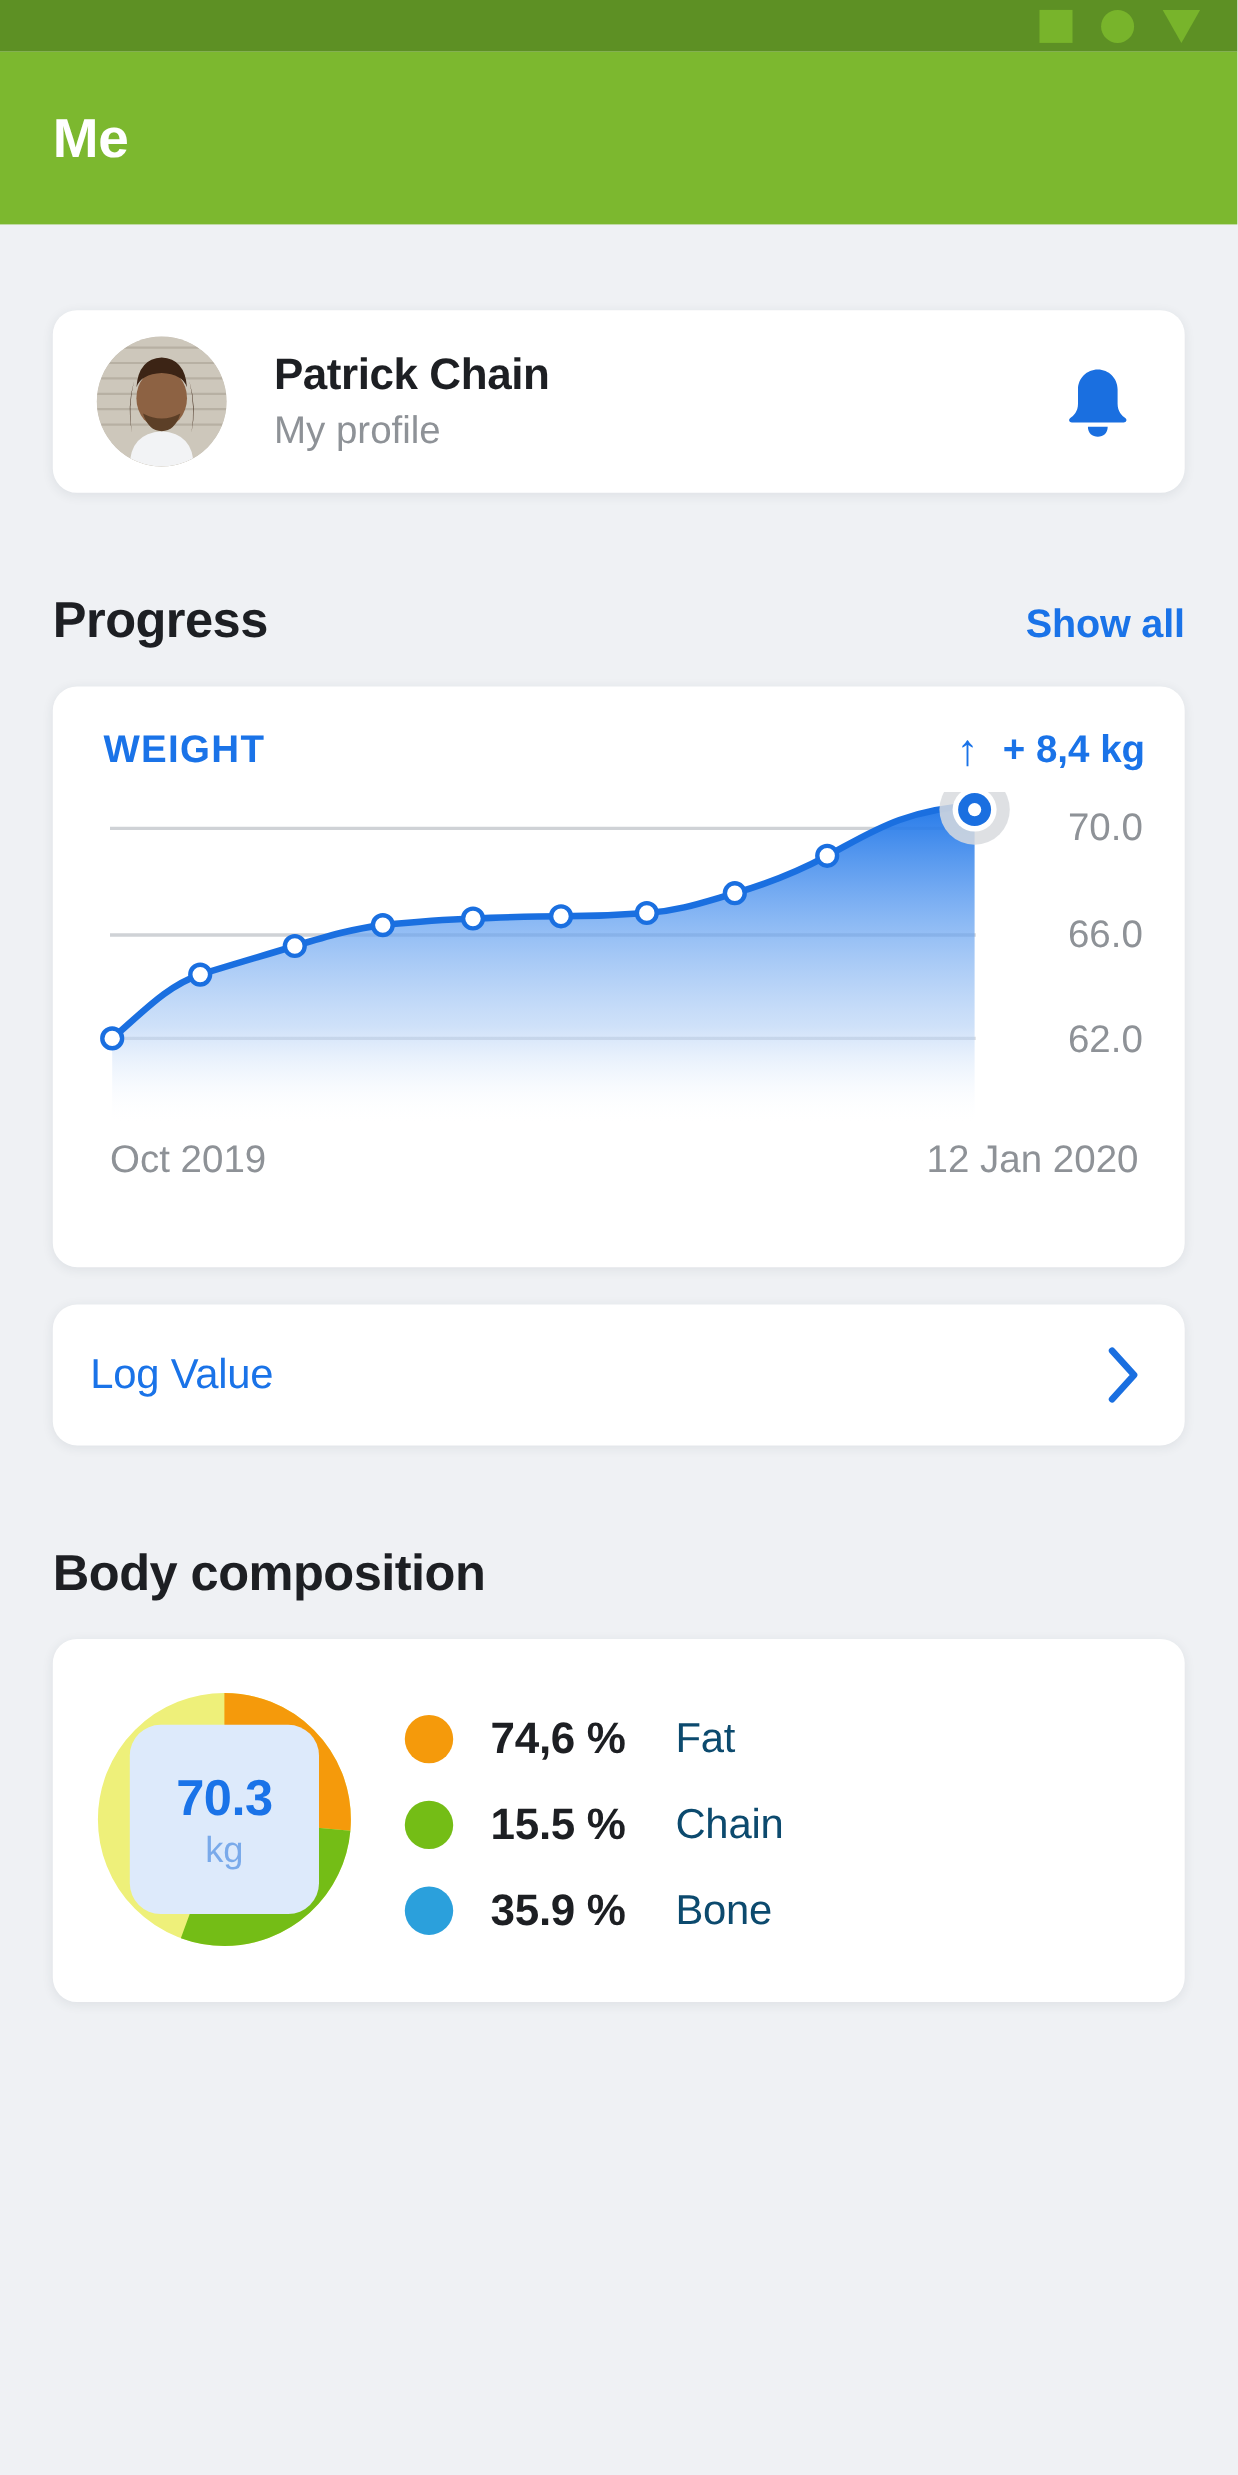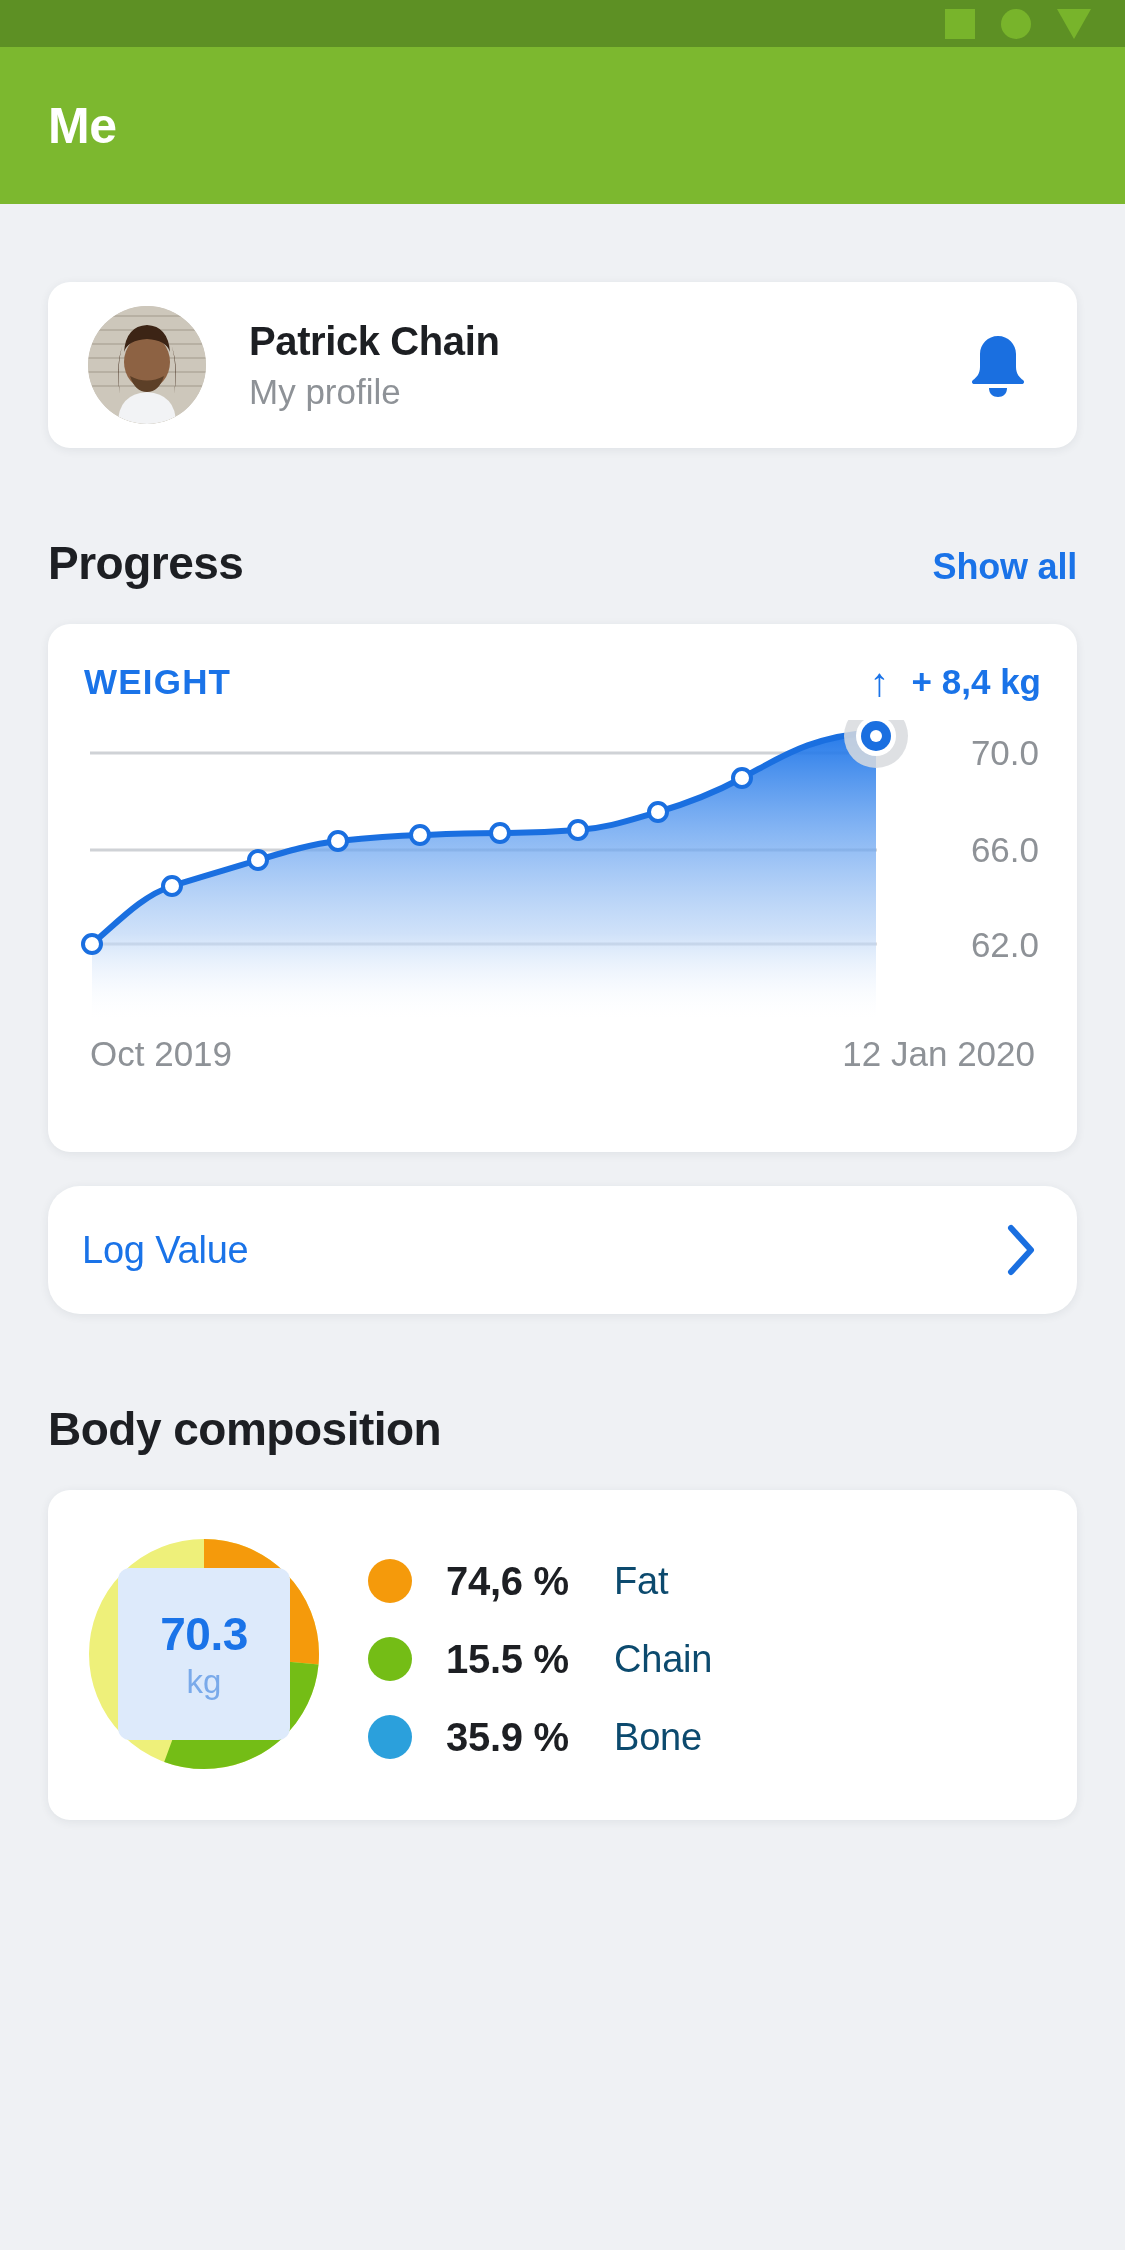--- a/index.html
+++ b/index.html
@@ -78,21 +78,21 @@
     margin-top:88px; margin-bottom:34px;
   }
   .section-title{
     font-size:46px; font-weight:bold; color:#1d1f23; letter-spacing:-0.5px;
   }
   .section-link{
     font-size:36px; font-weight:bold; color:#1a73e8; letter-spacing:-0.2px;
   }
 
   
-  .weight-card{ padding:38px 32px 0 32px; height:528px; position:relative; overflow:hidden; }
+  .weight-card{ padding:38px 32px 0 42px; height:528px; position:relative; overflow:hidden; }
   .weight-head{
     display:flex; align-items:center; justify-content:space-between;
     padding:0 4px;
   }
   .weight-label{
     font-size:35px; font-weight:bold; color:#1a73e8; letter-spacing:1.2px;
   }
   .weight-delta{
     font-size:35px; font-weight:bold; color:#1a73e8;
     display:flex; align-items:center; gap:22px;
@@ -114,37 +114,36 @@
     display:flex; justify-content:space-between;
     padding:0 10px; margin-top:14px;
     font-size:35px; color:#8e9297;
   }
 
   
   .log-card{
     margin-top:34px; height:128px;
     display:flex; align-items:center; justify-content:space-between;
     padding:0 38px 0 34px;
-    border-radius:32px;
   }
   .log-label{ font-size:38px; color:#1a73e8; letter-spacing:-0.2px; }
   .chev svg{ display:block; }
 
   
   .bc-card{
     margin-top:0;
     padding:48px 40px 40px 40px;
     display:flex; align-items:flex-start; gap:48px;
     height:330px;
   }
   .donut{ position:relative; flex:0 0 232px; width:232px; height:232px; }
   .donut svg{ display:block; }
   .donut-center{
     position:absolute; left:30px; top:30px;
-    width:172px; height:172px; border-radius:12px;
+    width:172px; height:172px; border-radius:28px;
     background:#ddeafb;
     display:flex; flex-direction:column;
     align-items:center; justify-content:center;
   }
   .donut-val{ font-size:46px; font-weight:bold; color:#1a73e8; letter-spacing:-0.5px; }
   .donut-unit{ font-size:33px; color:#7aaaea; margin-top:2px; }
 
   .legend{ flex:1 1 auto; padding-top:4px; }
   .legend-row{
     display:flex; align-items:center;

